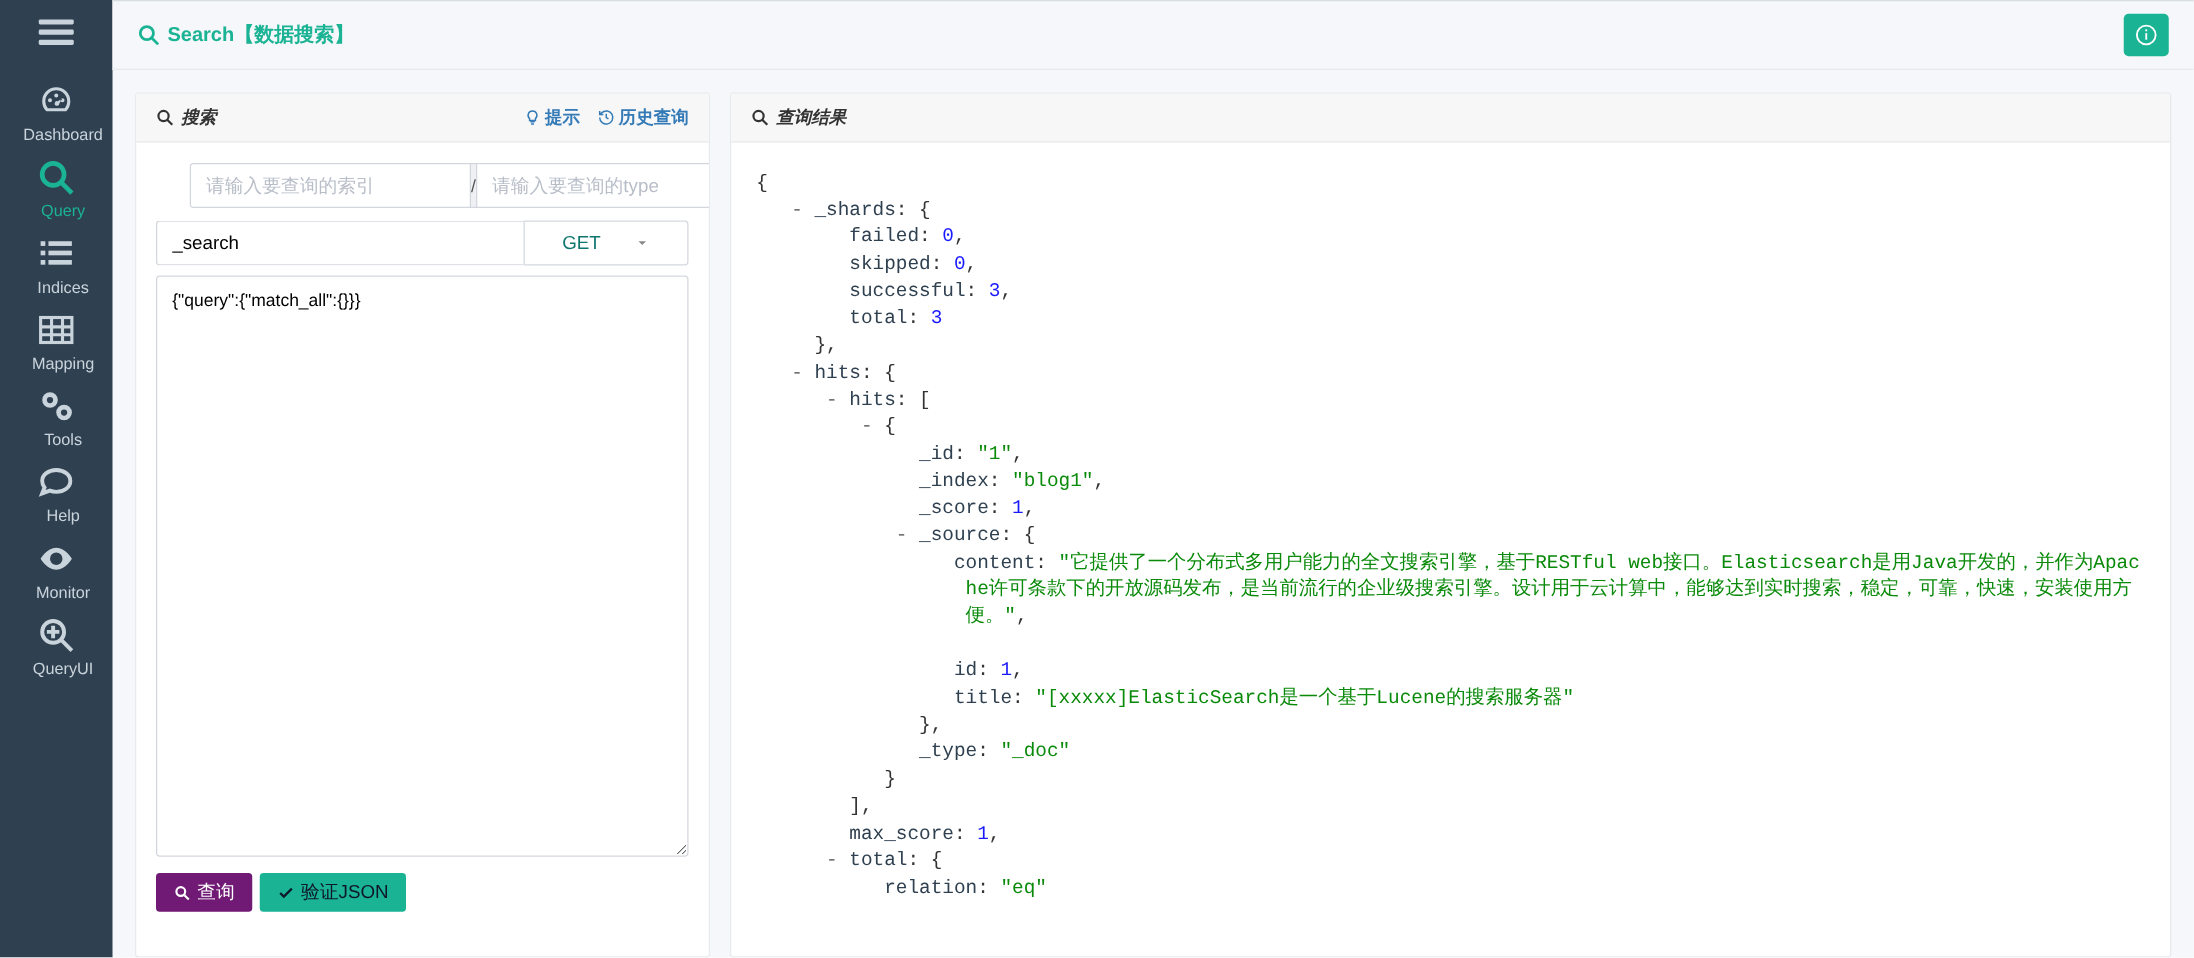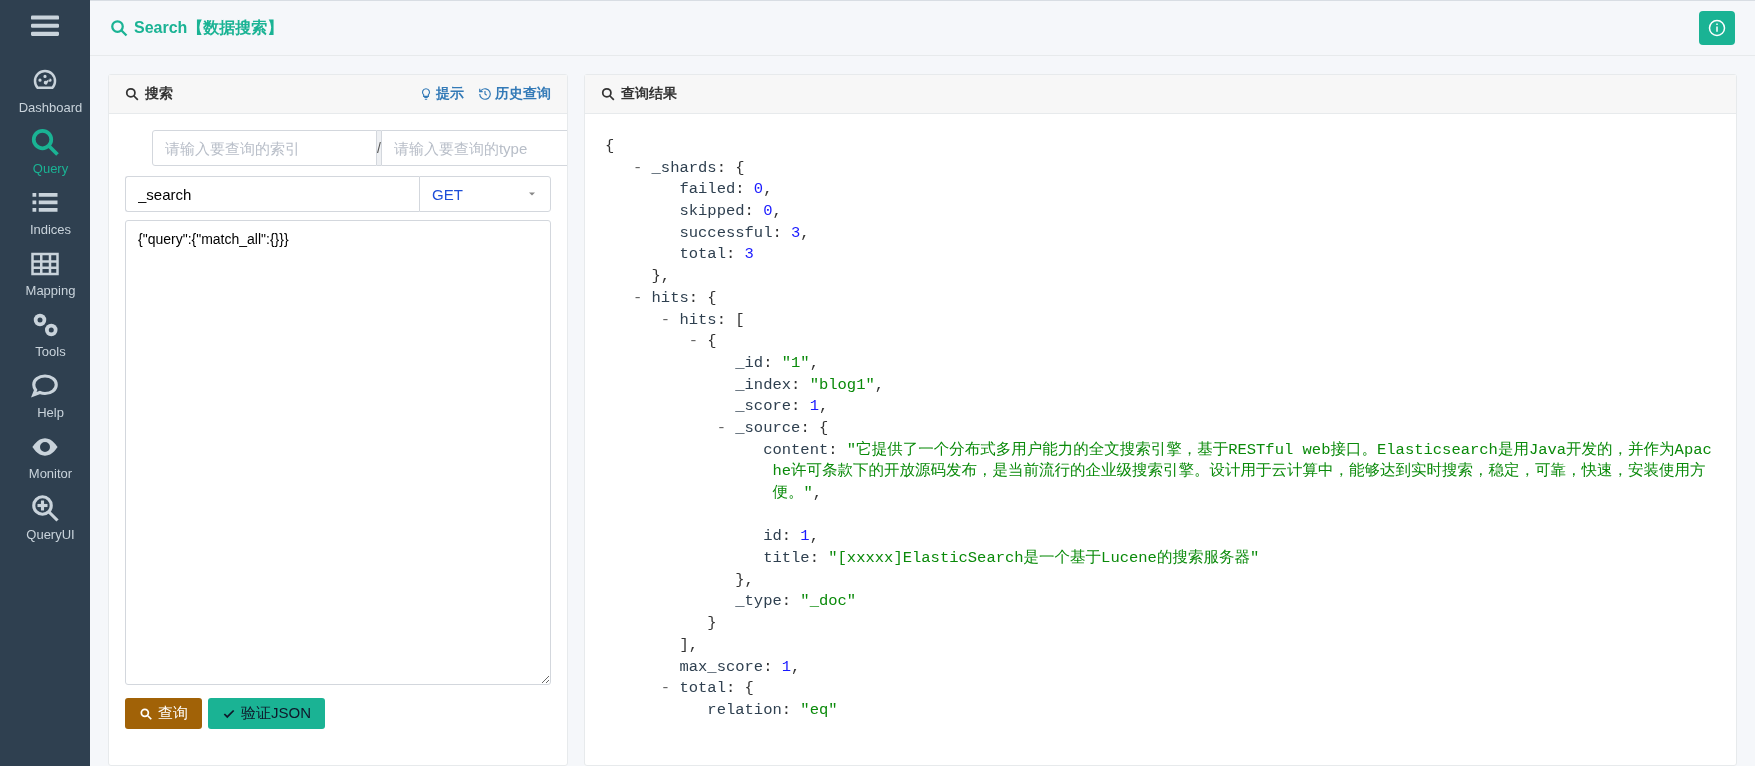--- a/index.html
+++ b/index.html
@@ -24,46 +24,46 @@
 .info-btn { background: #1ab394; color: #fff; border: none; border-radius: 4px; width: 36px; height: 34px; display: flex; align-items: center; justify-content: center; cursor: pointer; }
 .info-btn svg { width: 18px; height: 18px; }
 
 .content { flex: 1; display: flex; gap: 16px; padding: 18px 18px 0 18px; overflow: hidden; }
 
 
 .panel { background: #fff; border: 1px solid #e7eaec; border-radius: 3px; display: flex; flex-direction: column; }
 .panel-left { width: 460px; flex-shrink: 0; }
 .panel-right { flex: 1; }
 .panel-head { background: #f7f7f7; border-bottom: 1px solid #e7eaec; padding: 10px 16px; display: flex; align-items: center; justify-content: space-between; font-weight: bold; color: #333; }
-.panel-head-left { display: flex; align-items: center; gap: 6px; }
+.panel-head-left { display: flex; align-items: center; gap: 6px; font-style: italic; }
 .panel-head-left svg { width: 14px; height: 14px; }
 .panel-head-actions { display: flex; gap: 14px; }
 .link-action { color: #337ab7; font-weight: bold; cursor: pointer; display: inline-flex; align-items: center; gap: 3px; font-size: 14px; }
 .link-action svg { width: 14px; height: 14px; }
 
 .panel-body { padding: 16px; flex: 1; overflow: auto; }
 
 
 .row { display: flex; gap: 0; margin-bottom: 10px; padding-left: 27px; }
 .row input.text { flex: 1; height: 36px; border: 1px solid #d3d7dd; border-radius: 3px; padding: 0 12px; font-size: 15px; color: #333; }
 .row input.text::placeholder { color: #b8bec8; }
 .slash-box { width: 36px; height: 36px; border: 1px solid #d3d7dd; border-left: none; border-right: none; display: flex; align-items: center; justify-content: center; background: #eef0f3; color: #555; }
 .row input.idx { border-top-right-radius: 0; border-bottom-right-radius: 0; }
 .row input.typ { border-top-left-radius: 0; border-bottom-left-radius: 0; }
 
 .row2 { display: flex; margin-bottom: 8px; }
 .row2 input.endpoint { flex: 1; height: 36px; border: 1px solid #d3d7dd; border-right: none; border-radius: 3px 0 0 3px; padding: 12px 12px; font-size: 15px; }
-.method-select { width: 132px; height: 36px; border: 1px solid #d3d7dd; border-radius: 0 3px 3px 0; background: #fff; padding: 0 12px; font-size: 15px; display: flex; align-items: center; justify-content: space-between; cursor: pointer; color: #1d4ed8; }
+.method-select { width: 132px; height: 36px; border: 1px solid #d3d7dd; border-radius: 0 3px 3px 0; background: #fff; padding: 0 30px; font-size: 15px; display: flex; align-items: center; justify-content: space-between; cursor: pointer; color: #0f766e; }
 .method-select svg { width: 12px; height: 12px; fill: #888; }
 
 textarea.body { width: 100%; height: 465px; border: 1px solid #d3d7dd; border-radius: 3px; padding: 10px 12px; font-size: 14px; font-family: inherit; resize: both; }
 
 .btn-row { display: flex; gap: 6px; margin-top: 10px; }
 .btn { border: none; border-radius: 3px; padding: 6px 14px; font-size: 15px; cursor: pointer; display: inline-flex; align-items: center; gap: 5px; }
-.btn-primary { background: #a16207; color: #fff; }
+.btn-primary { background: #701a75; color: #fff; }
 .btn-success { background: #1ab394; color: #0f172a; }
 .btn svg { width: 14px; height: 14px; }
 
 
 .json-result { font-family: "Courier New", monospace; font-size: 15.5px; line-height: 1.4; white-space: pre; padding: 6px 4px; }
 .json-result .tog { color: #666; cursor: pointer; }
 .json-result .key { color: #2f4050; }
 .json-result .num { color: #1a1aff; }
 .json-result .str { color: #0a8a0a; }
 .json-result .punct { color: #333; }

